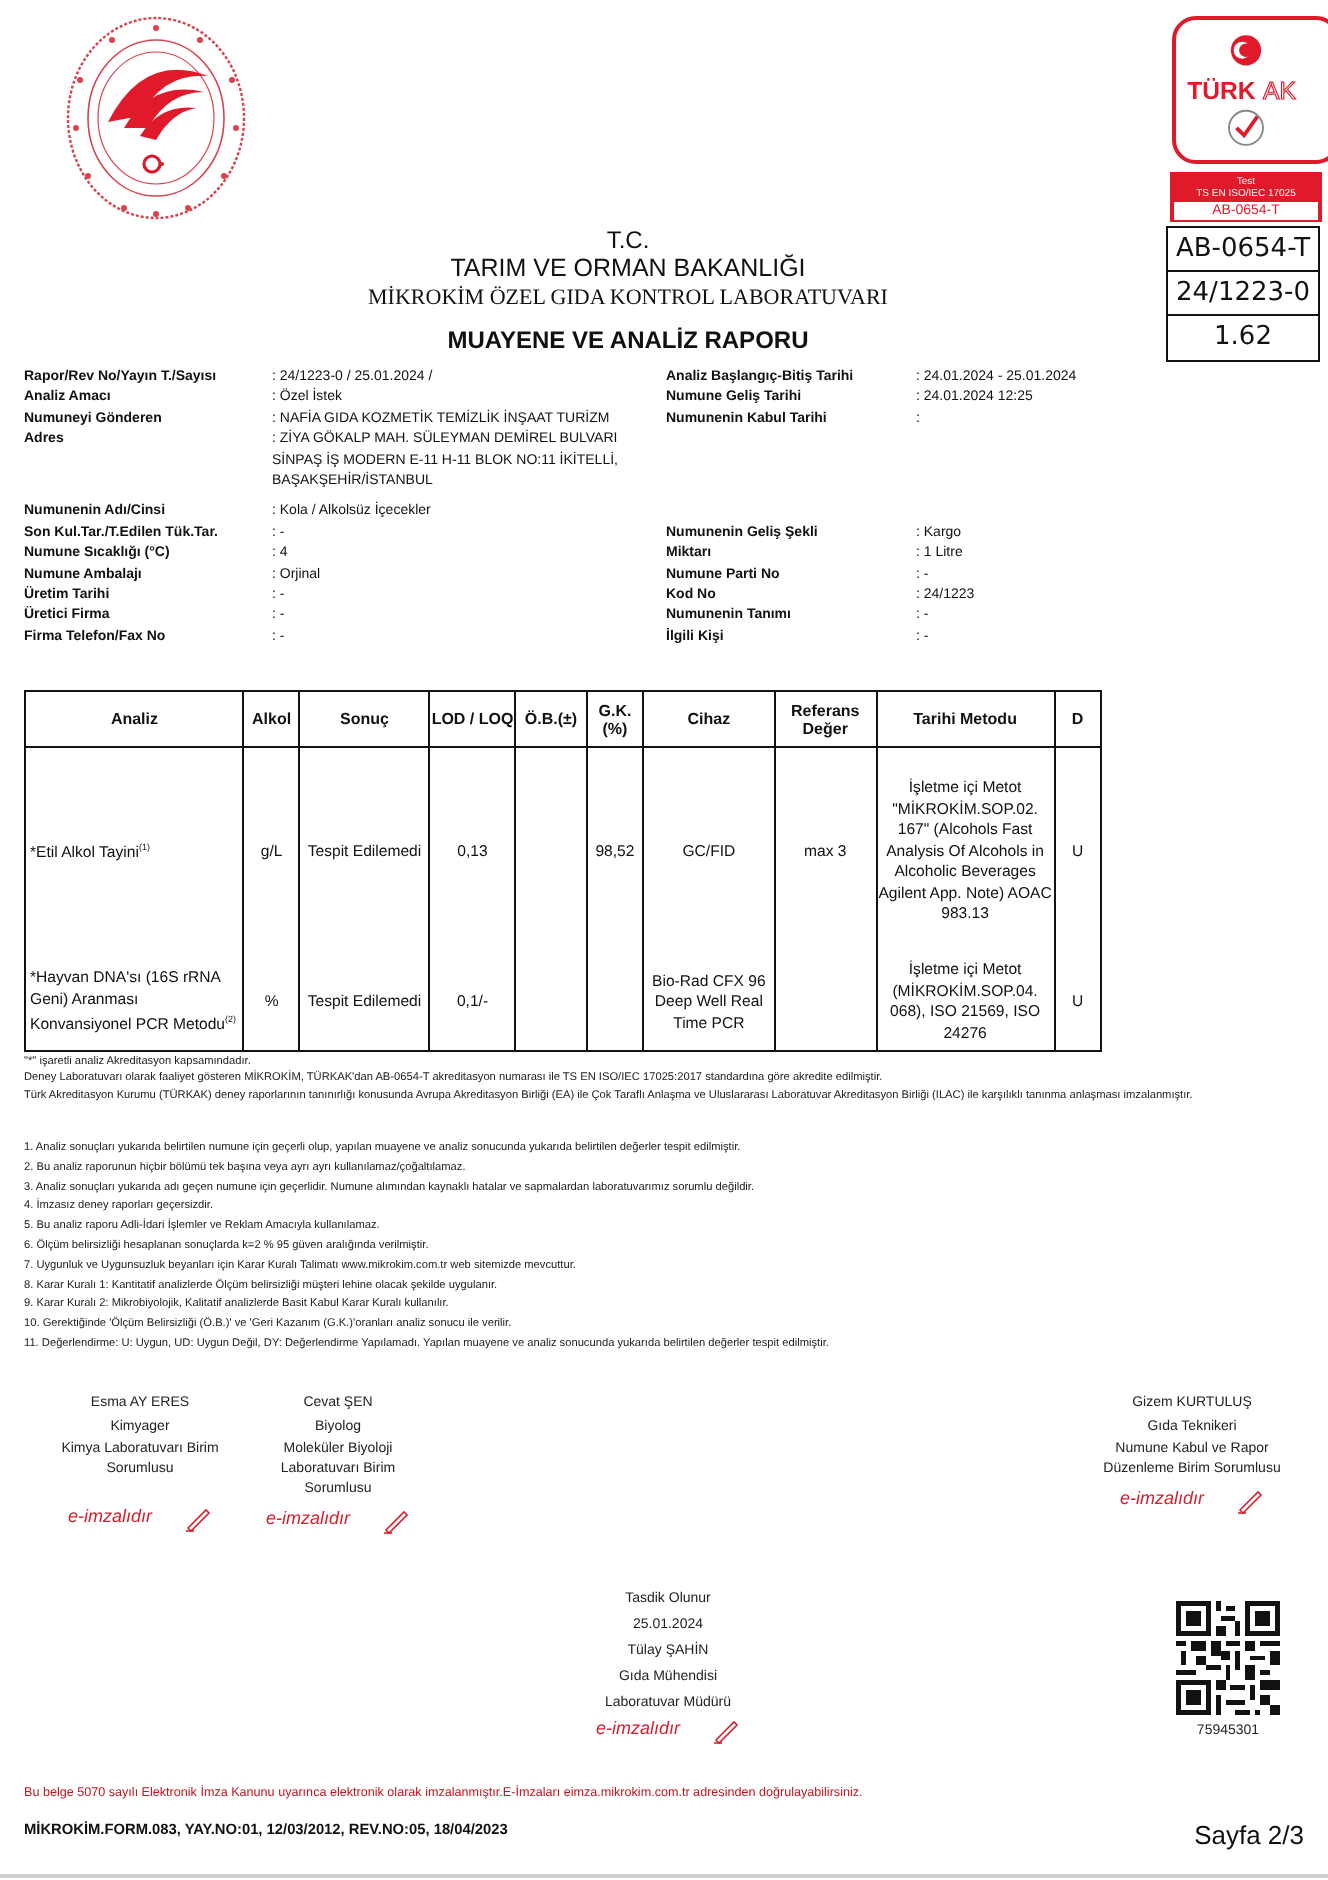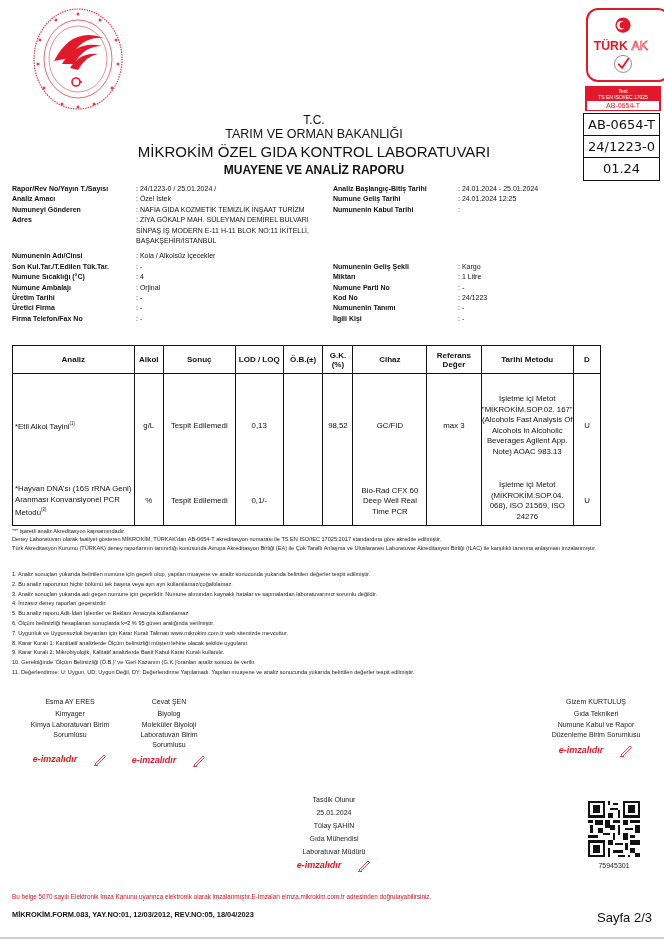--- a/index.html
+++ b/index.html
@@ -11,46 +11,46 @@
     .badge-top { width: 84px; height: 74px; border: 2px solid #e01a2b; border-radius: 12px; background: #fff; position: relative; margin-left: 1px; }
     .badge-red { margin-top: 4px; width: 76px; background: #e01a2b; color: #fff; text-align: center; font-size: 5px; line-height: 6px; padding: 2px 0 1px; }
     .badge-red .code { background: #fff; color: #e01a2b; font-size: 7px; line-height: 9px; margin: 1px 2px 0; }
     .code-box { position: absolute; left: 583px; top: 113px; width: 77px; border: 1px solid #111; }
     .code-box div { height: 22px; line-height: 21px; text-align: center; font-size: 13px; font-family: "DejaVu Sans", sans-serif; border-bottom: 1px solid #111; }
     .code-box div:last-child { border-bottom: none; }
 
     .title-block { position: absolute; left: 0; width: 628px; text-align: center; font-weight: normal; }
     .t1 { top: 113px; font-size: 12px; }
     .t2 { top: 127px; font-size: 12.5px; }
-    .t3 { top: 143px; font-size: 15px; }
+    .t3 { top: 143px; font-size: 11px; font-family: Liberation Serif, serif; }
     .t4 { top: 163px; font-size: 12px; font-weight: bold; }
 
     .info { position: absolute; font-size: 7px; line-height: 10.4px; }
     .info .row { display: flex; }
     .info .lbl { font-weight: bold; }
     .info-left { left: 12px; top: 184px; width: 320px; }
     .info-left .lbl { width: 124px; flex: none; }
     .info-left .val { width: 196px; }
     .info-right { left: 333px; top: 184px; width: 320px; }
     .info-right .lbl { width: 125px; flex: none; }
     .info-right .val { flex: 1; }
 
-    table.results { position: absolute; left: 12px; top: 345px; width: 589px; border-collapse: collapse; font-size: 8px; }
+    table.results { position: absolute; left: 12px; top: 345px; width: 539px; border-collapse: collapse; font-size: 8px; }
     table.results th, table.results td { border: 1px solid #111; text-align: center; vertical-align: middle; }
     table.results th { height: 28px; font-weight: bold; font-size: 8px; line-height: 9px; }
     table.results td { border-top: none; border-bottom: none; font-size: 7.8px; line-height: 10.5px; }
     table.results tr.last td { border-bottom: 1px solid #111; }
     table.results td.left { text-align: left; padding-left: 2px; }
     sup { font-size: 4.5px; vertical-align: super; }
 
     .notes { position: absolute; left: 12px; top: 527px; width: 645px; font-size: 5.6px; line-height: 8.3px; color: #222; }
     .notes-list { position: absolute; left: 12px; top: 570px; width: 645px; font-size: 5.6px; line-height: 9.8px; color: #222; }
 
     .sig { position: absolute; text-align: center; font-size: 7px; line-height: 12px; color: #222; }
-    .esig { color: #d4202e; font-style: italic; font-weight: bold; font-size: 9px; display: inline-flex; align-items: center; gap: 16px; }
+    .esig { color: #d4202e; font-style: italic; font-weight: normal; font-size: 9px; display: inline-flex; align-items: flex-start; gap: 16px; }
     .esig svg { width: 14px; height: 14px; }
 
     .qr { position: absolute; left: 588px; top: 800px; width: 52px; height: 58px; }
     .qr-num { position: absolute; left: 584px; top: 862px; width: 60px; text-align: center; font-size: 7px; color: #222; }
 
     .law { position: absolute; left: 12px; top: 893px; font-size: 6.3px; color: #c4141f; }
     .form { position: absolute; left: 12px; top: 910px; font-size: 7.4px; font-weight: bold; }
     .page { position: absolute; right: 12px; top: 910px; font-size: 13px; font-weight: normal; }
     .bottom-line { position: absolute; left: 0; top: 937px; width: 664px; height: 2px; background: #d0d0d0; }
   </style>
@@ -99,21 +99,21 @@
   <div class="badge-red">
     <div>Test</div>
     <div>TS EN ISO/IEC 17025</div>
     <div class="code">AB-0654-T</div>
   </div>
 </div>
 
 <div class="code-box">
   <div>AB-0654-T</div>
   <div>24/1223-0</div>
-  <div>01.24</div>
+  <div>1.62</div>
 </div>
 
 <div class="title-block t1">T.C.</div>
 <div class="title-block t2">TARIM VE ORMAN BAKANLIĞI</div>
 <div class="title-block t3">MİKROKİM ÖZEL GIDA KONTROL LABORATUVARI</div>
 <div class="title-block t4">MUAYENE VE ANALİZ RAPORU</div>
 
 <div class="info info-left">
   <div class="row">
       <span class="lbl">Rapor/Rev No/Yayın T./Sayısı</span>
@@ -241,21 +241,21 @@
       <td>İşletme içi Metot "MİKROKİM.SOP.02. 167" (Alcohols Fast Analysis Of Alcohols in Alcoholic Beverages Agilent App. Note) AOAC 983.13</td>
       <td>U</td>
     </tr>
     <tr class="last" style="height:48px">
       <td class="left"><span>*Hayvan DNA'sı (16S rRNA Geni) Aranması Konvansiyonel PCR Metodu</span><sup>(2)</sup></td>
       <td>%</td>
       <td>Tespit Edilemedi</td>
       <td>0,1/-</td>
       <td></td>
       <td></td>
-      <td>Bio-Rad CFX 60 Deep Well Real Time PCR</td>
+      <td>Bio-Rad CFX 96 Deep Well Real Time PCR</td>
       <td></td>
       <td>İşletme içi Metot (MİKROKİM.SOP.04. 068), ISO 21569, ISO 24276</td>
       <td>U</td>
     </tr>
   </tbody>
 </table>
 
 <div class="notes">
   <div>"*" işaretli analiz Akreditasyon kapsamındadır.</div>
   <div>Deney Laboratuvarı olarak faaliyet gösteren MİKROKİM, TÜRKAK'dan AB-0654-T akreditasyon numarası ile TS EN ISO/IEC 17025:2017 standardına göre akredite edilmiştir.</div>

